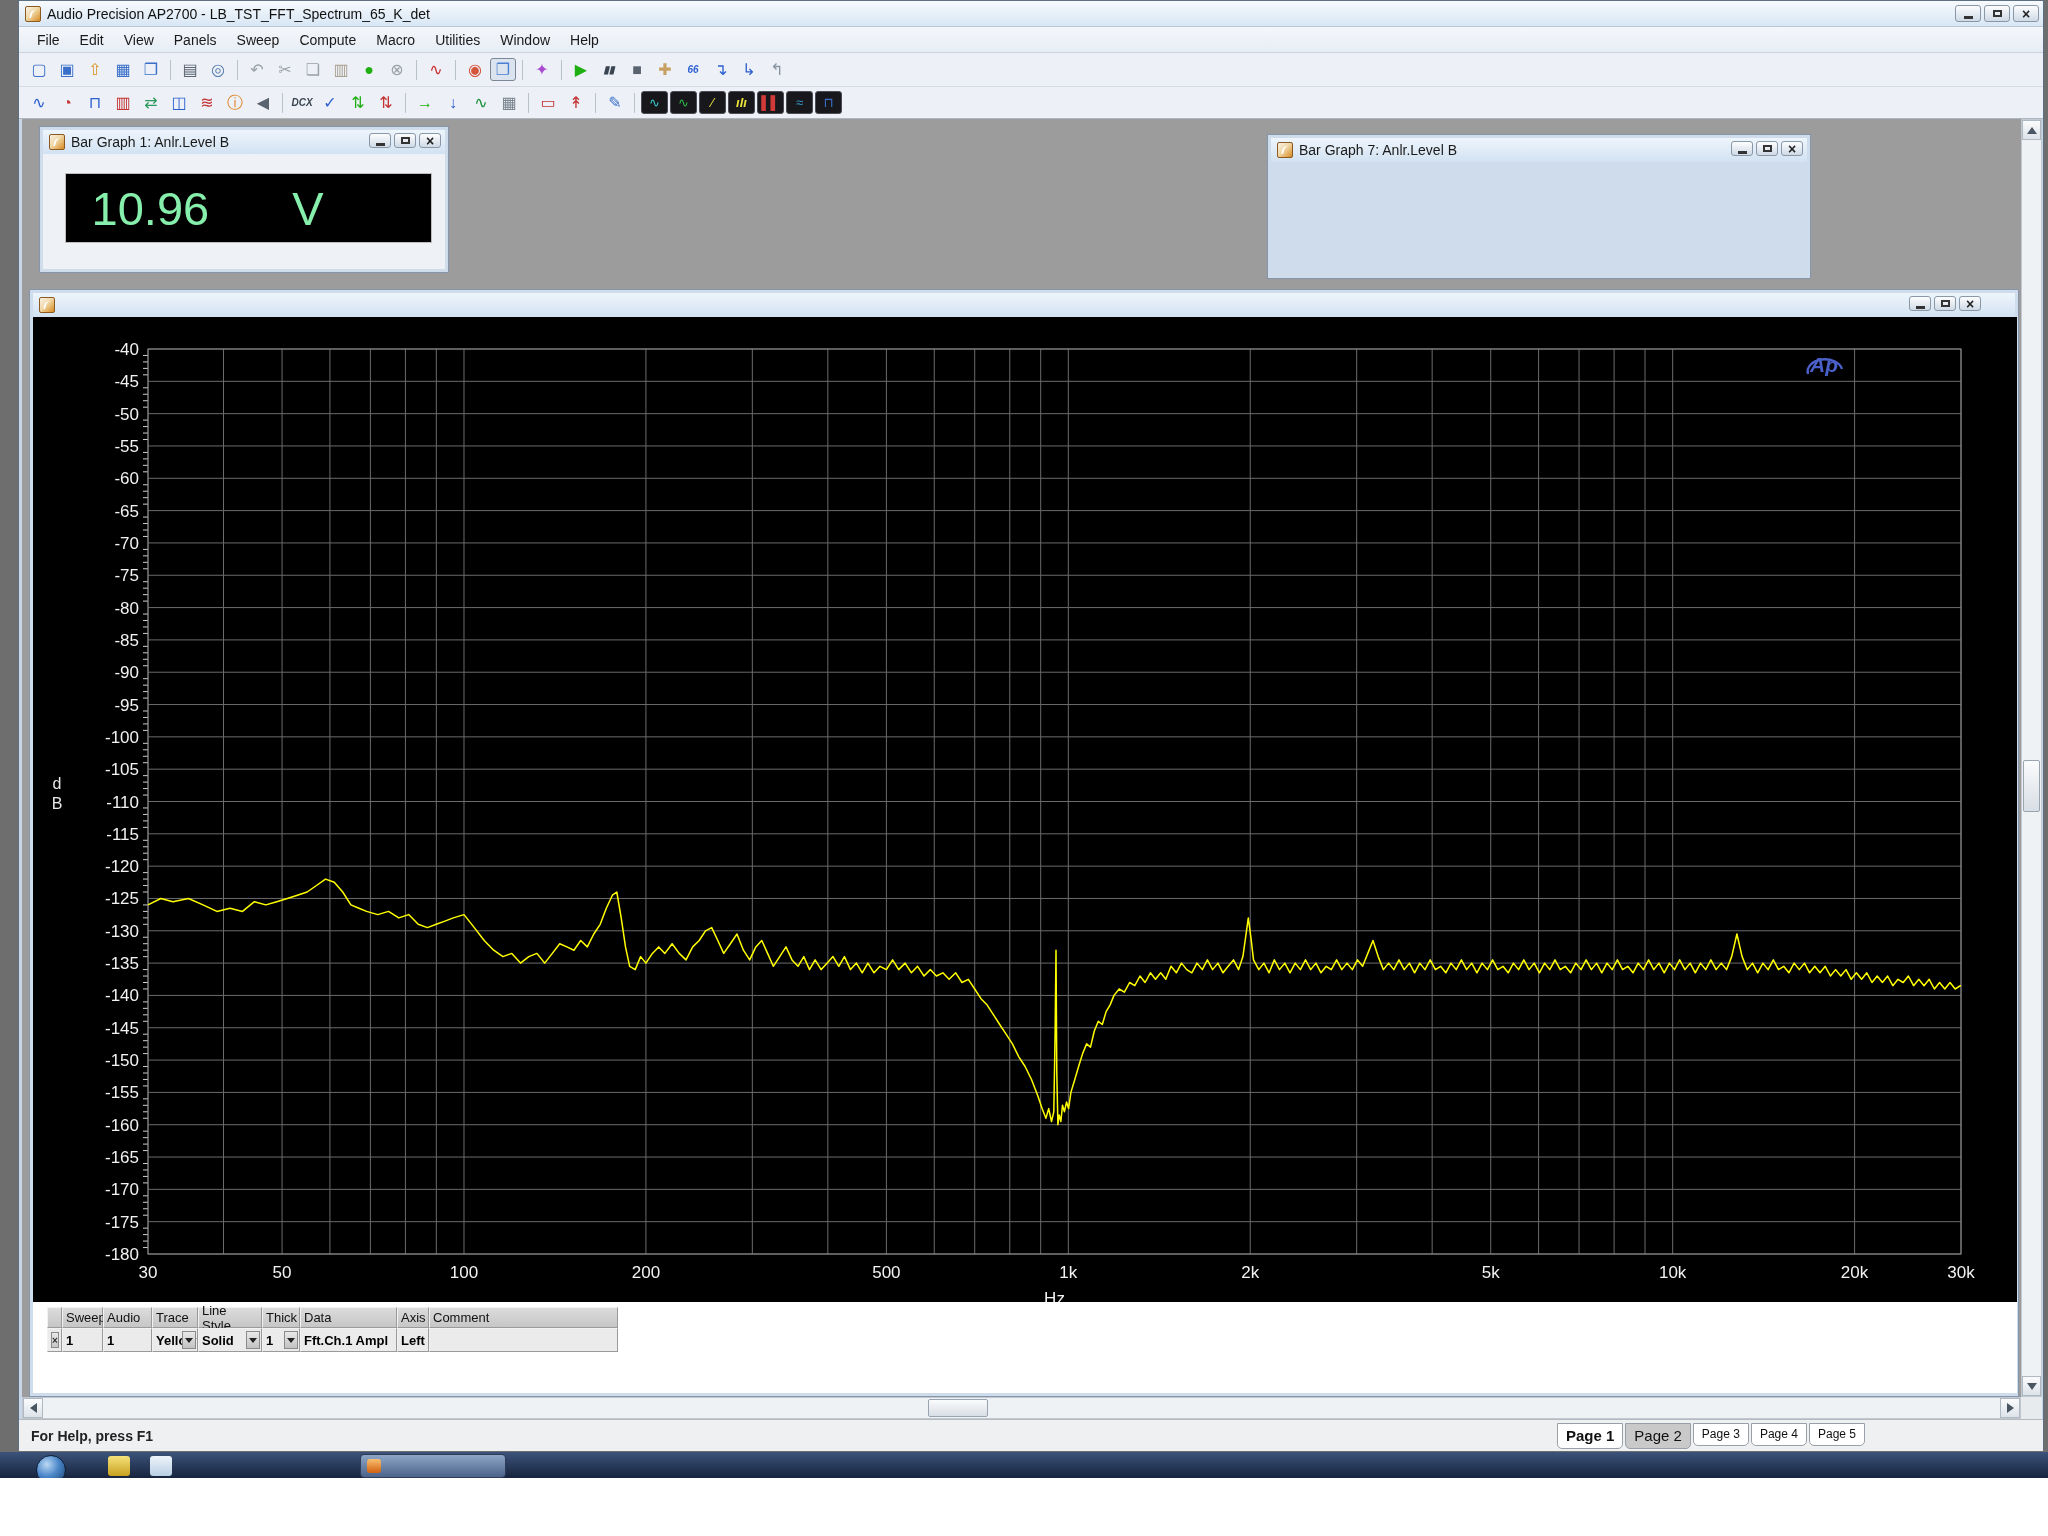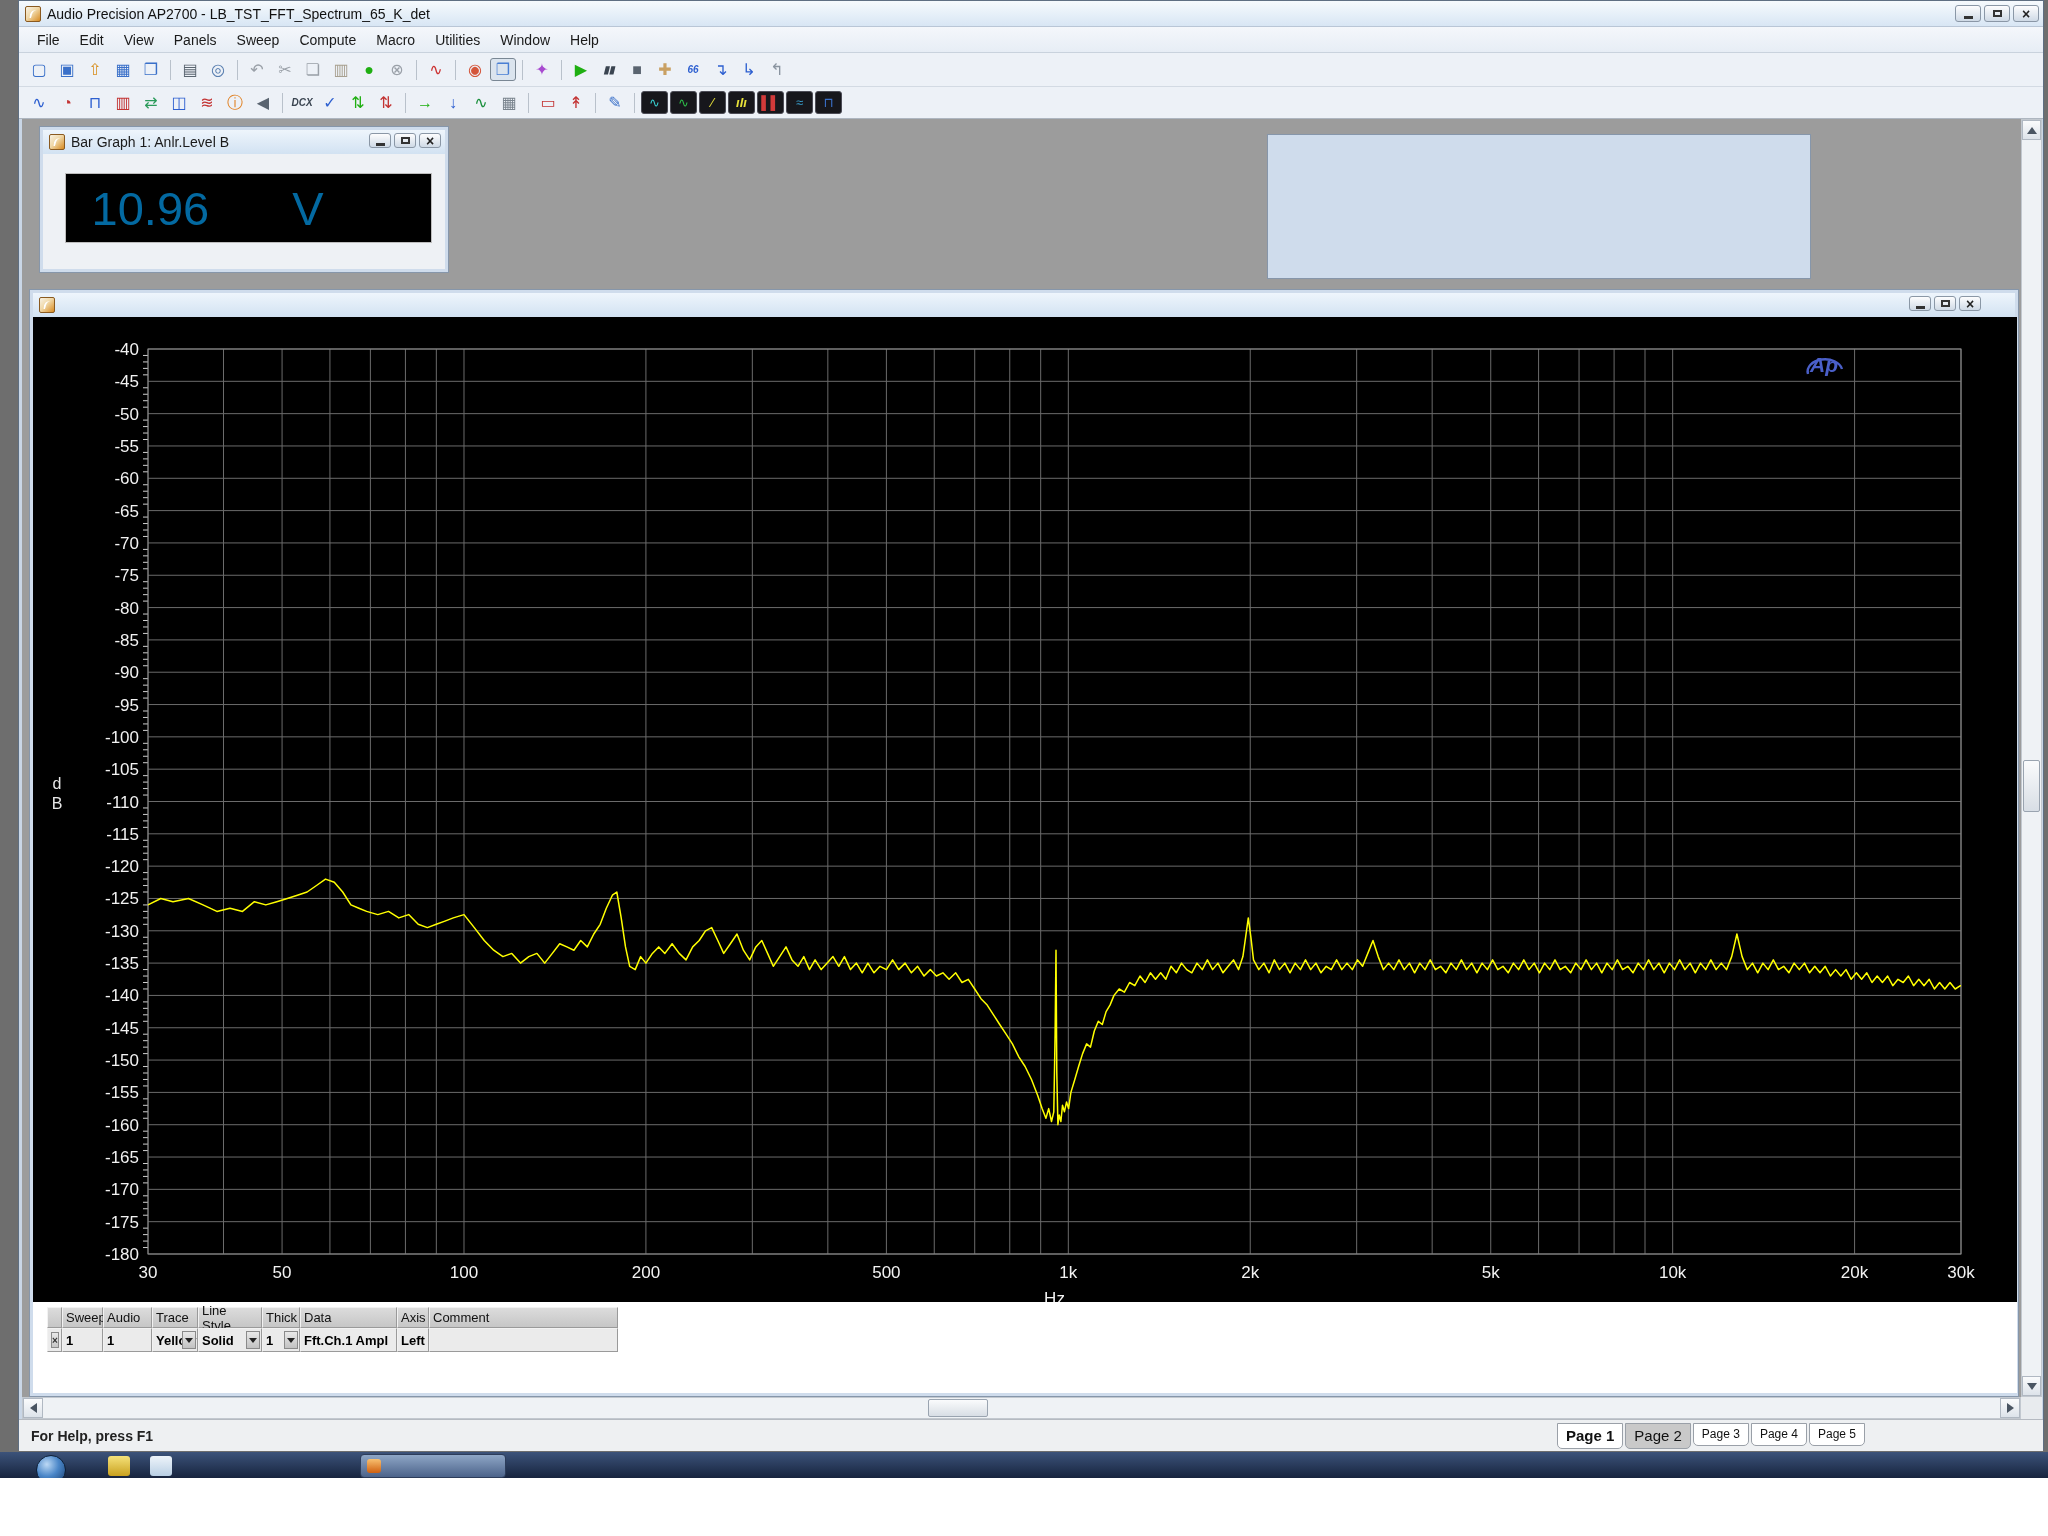--- a/index.html
+++ b/index.html
@@ -27,21 +27,21 @@
 .tbi.txt{font-size:10px;font-weight:bold;font-style:italic;}
 .tbi.dark{background:#17171c;border:1px solid #4c4c56;width:27px;height:23px;font-size:13px;}
 .tbsep{width:1px;height:20px;background:#b9c1cb;margin:0 5px;display:inline-block;}
 
 #mdi{position:absolute;left:3px;top:118px;width:2020px;height:1300px;background:#9c9c9c;overflow:hidden;}
 .win{position:absolute;background:#cfdcec;border:1px solid #8696aa;padding:3px;}
 .wcap{height:24px;background:linear-gradient(#eef5fc,#d2e2f2);display:flex;align-items:center;position:relative;}
 .wcap .wtitle{font-size:14px;color:#1a1a1a;white-space:nowrap;}
 .wbody{position:absolute;left:3px;right:3px;top:27px;bottom:3px;background:#eef1f5;}
 
-.led{position:absolute;background:#000;border:1px solid #bdbdbd;color:#0369a1;}
+.led{position:absolute;background:#000;border:1px solid #bdbdbd;color:#86efac;}
 .led .v,.led .u{position:absolute;top:50%;transform:translateY(-50%);white-space:nowrap;}
 .led .v{left:7%;}
 #bg1 .led{left:22px;top:19px;width:367px;height:70px;font-size:47px;}
 #bg1 .u{left:62%;}
 #bg8 .led{left:16px;top:16px;width:458px;height:78px;font-size:52px;}
 #bg8 .v{left:4%;} #bg8 .u{left:60%;}
 #bg7 .led{left:13px;top:24px;width:494px;height:62px;font-size:45px;}
 #bg7 .u{left:40%;}
 
 #gwin{left:7px;top:170px;width:1990px;height:1108px;}
@@ -206,20 +206,35 @@
       <div class="wbody">
         <div class="led">
           <span class="v">10.96</span>
           <span class="u">V</span>
         </div>
       </div>
     </div>
 
 
     <div class="win" id="bg7" style="left:1245px;top:15px;width:544px;height:145px;">
+      <div class="wcap">
+        <span class="ap-ico"></span>
+        <span class="wtitle">Bar Graph 7: Anlr.Level B</span>
+        <div class="cap-btns" style="top:3px;">
+          <div class="cbtn small">
+              <span class="g-min"></span>
+            </div>
+          <div class="cbtn small">
+              <span class="g-max"></span>
+            </div>
+          <div class="cbtn small">
+              <span class="g-close"></span>
+            </div>
+        </div>
+      </div>
     </div>
 
     <div class="win" id="gwin">
       <div class="wcap">
         <span class="ap-ico"></span>
         <span class="wtitle"></span>
         <div class="cap-btns" style="top:3px;right:34px;">
           <div class="cbtn small">
               <span class="g-min"></span>
             </div>

